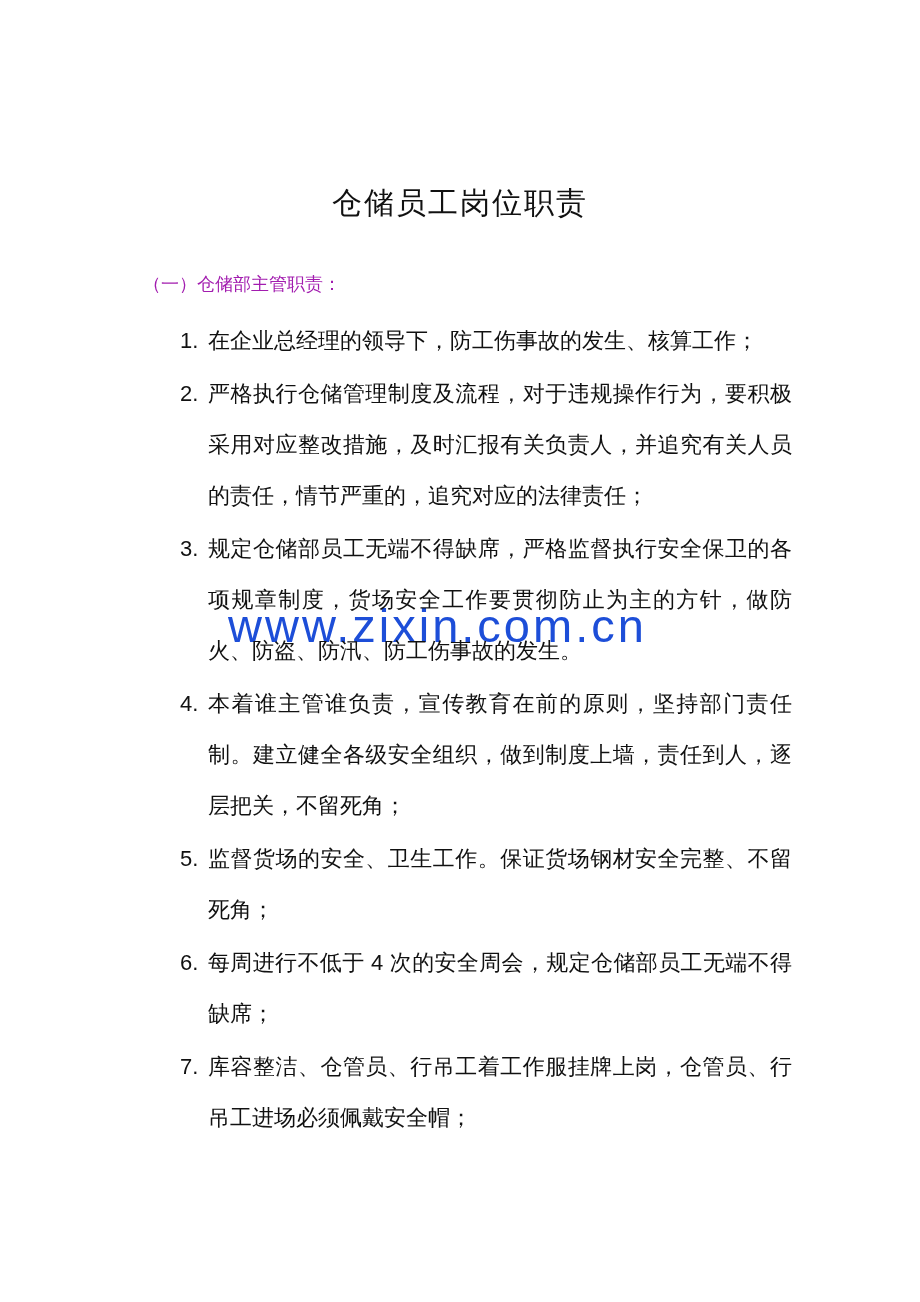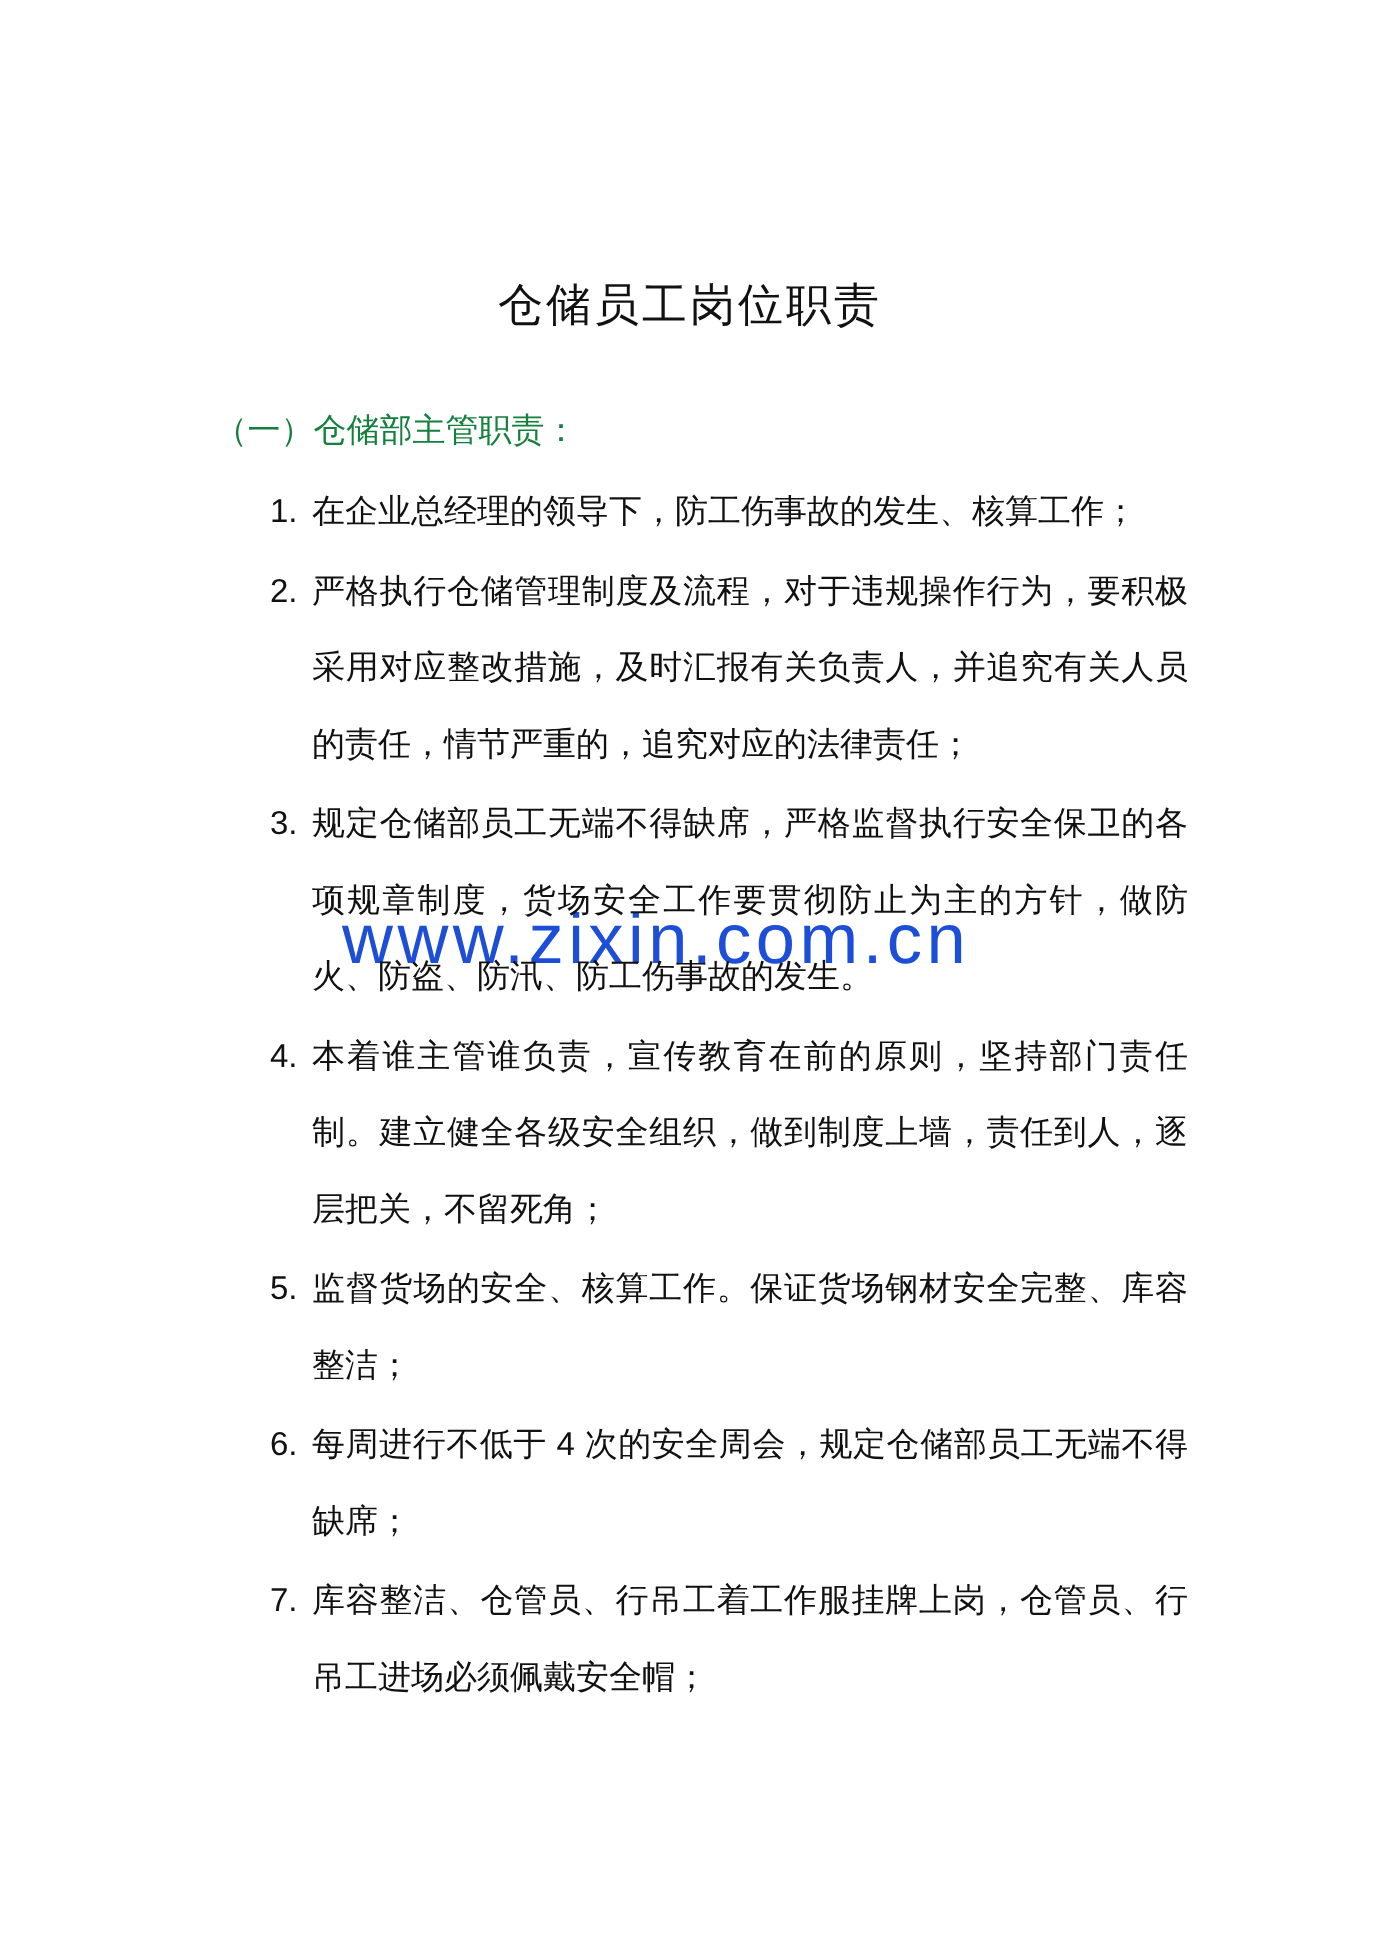--- a/index.html
+++ b/index.html
@@ -25,23 +25,23 @@
     font-size: 30px;
     font-weight: 400;
     letter-spacing: 2px;
     color: #111111;
     z-index: 2;
   }
   .section-heading {
     position: absolute;
     top: 272px;
     left: 143px;
-    font-size: 22px;
+    font-size: 18px;
     font-weight: 400;
-    color: #15803d;
+    color: #a21caf;
     z-index: 2;
   }
   .duty-list {
     position: absolute;
     top: 315px;
     left: 180px;
     width: 612px;
     z-index: 2;
   }
   .duty-item {
@@ -95,21 +95,21 @@
     <div class="duty-item">
       <span class="duty-num">3.</span>
       <span class="duty-text">规定仓储部员工无端不得缺席，严格监督执行安全保卫的各项规章制度，货场安全工作要贯彻防止为主的方针，做防火、防盗、防汛、防工伤事故的发生。</span>
     </div>
     <div class="duty-item">
       <span class="duty-num">4.</span>
       <span class="duty-text">本着谁主管谁负责，宣传教育在前的原则，坚持部门责任制。建立健全各级安全组织，做到制度上墙，责任到人，逐层把关，不留死角；</span>
     </div>
     <div class="duty-item">
       <span class="duty-num">5.</span>
-      <span class="duty-text">监督货场的安全、核算工作。保证货场钢材安全完整、库容整洁；</span>
+      <span class="duty-text">监督货场的安全、卫生工作。保证货场钢材安全完整、不留死角；</span>
     </div>
     <div class="duty-item">
       <span class="duty-num">6.</span>
       <span class="duty-text">每周进行不低于 4 次的安全周会，规定仓储部员工无端不得缺席；</span>
     </div>
     <div class="duty-item">
       <span class="duty-num">7.</span>
       <span class="duty-text">库容整洁、仓管员、行吊工着工作服挂牌上岗，仓管员、行吊工进场必须佩戴安全帽；</span>
     </div>
   </div>

